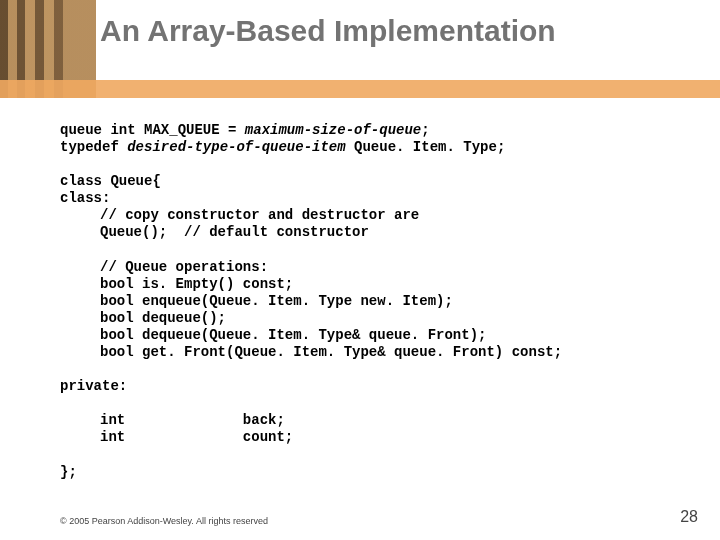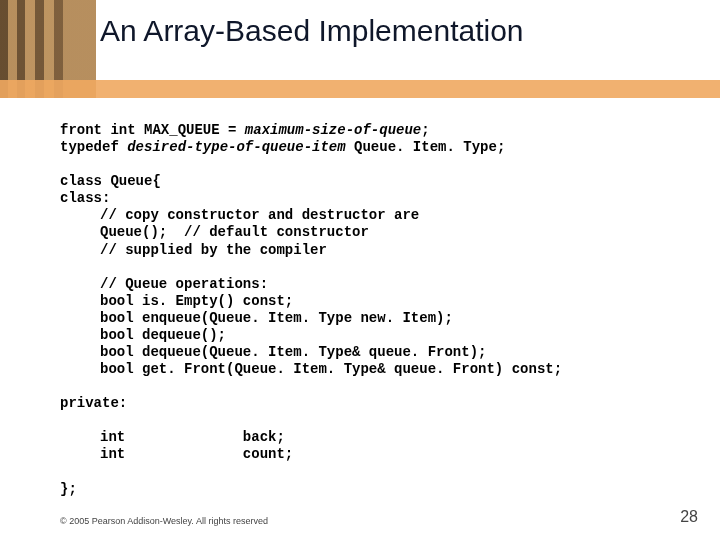--- a/index.html
+++ b/index.html
@@ -49,22 +49,22 @@
     background: #f0a860;
     opacity: 0.9;
     z-index: 0;
   }
   .title {
     position: absolute;
     left: 100px;
     top: 14px;
     right: 20px;
     font-size: 30px;
-    font-weight: normal;
-    color: #0f172a;
+    font-weight: bold;
+    color: #737373;
     z-index: 2;
   }
   .code-block {
     position: absolute;
     left: 60px;
     top: 122px;
     right: 40px;
     font-family: "Courier New", Courier, monospace;
     font-size: 14px;
     font-weight: bold;
@@ -92,26 +92,26 @@
   }
 </style>
 </head>
 <body>
 
 <div class="slide">
   <div class="side-img"></div>
   <div class="orange-bar"></div>
   <div class="title">An Array-Based Implementation</div>
 
-  <div class="code-block"><span class="kw">front int</span><span> MAX_QUEUE = </span><span class="it">maximum-size-of-queue</span><span>;</span>
+  <div class="code-block"><span class="kw">queue int</span><span> MAX_QUEUE = </span><span class="it">maximum-size-of-queue</span><span>;</span>
 <span class="kw">typedef </span><span class="it">desired-type-of-queue-item</span><span> Queue. Item. Type;</span>
 
 <span class="kw">class</span><span> Queue{</span>
 <span class="kw">class</span><span>:</span>
-<span class="indent1">// copy constructor and destructor are</span><span class="indent1">Queue();  // default constructor</span><span class="indent1">// supplied by the compiler</span>
+<span class="indent1">// copy constructor and destructor are</span><span class="indent1">Queue();  // default constructor</span>
 <span class="indent1">// Queue operations:</span><span class="indent1"><span class="kw">bool</span><span> is. Empty() </span><span class="kw">const</span><span>;</span></span><span class="indent1"><span class="kw">bool</span><span> enqueue(Queue. Item. Type new. Item);</span></span><span class="indent1"><span class="kw">bool</span><span> dequeue();</span></span><span class="indent1"><span class="kw">bool</span><span> dequeue(Queue. Item. Type&amp; queue. Front);</span></span><span class="indent1"><span class="kw">bool</span><span> get. Front(Queue. Item. Type&amp; queue. Front) </span><span class="kw">const</span><span>;</span></span>
 <span class="kw">private</span><span>:</span>
 
 <span class="indent1"><span class="kw">int</span><span>              back;</span></span><span class="indent1"><span class="kw">int</span><span>              count;</span></span>
 <span>};</span></div>
 
   <div class="footer">© 2005 Pearson Addison-Wesley. All rights reserved</div>
   <div class="pagenum">28</div>
 </div>
 

